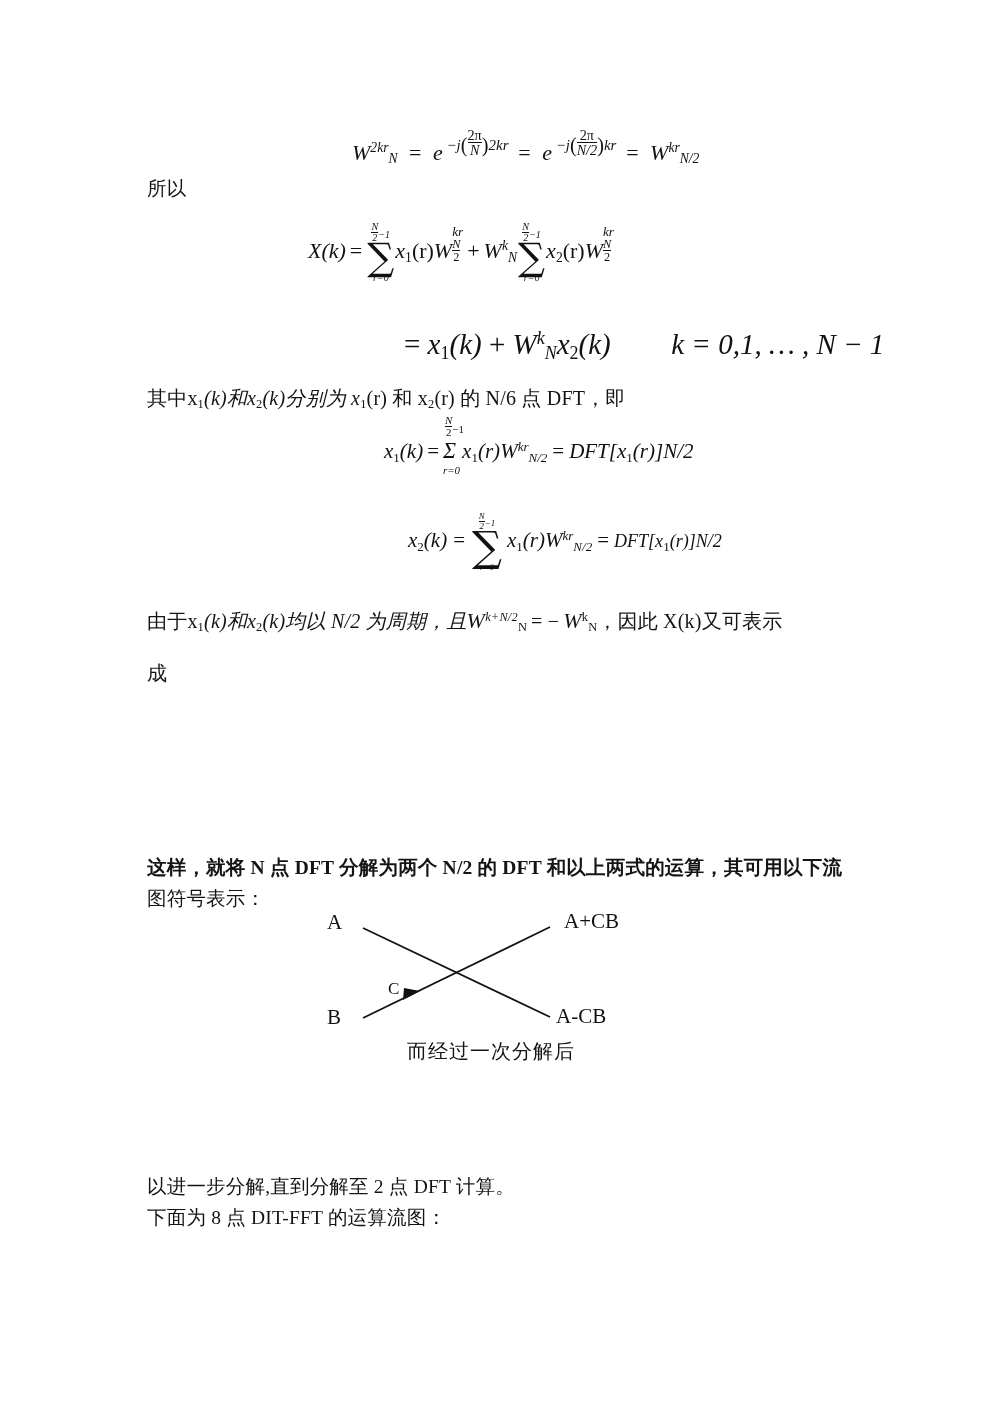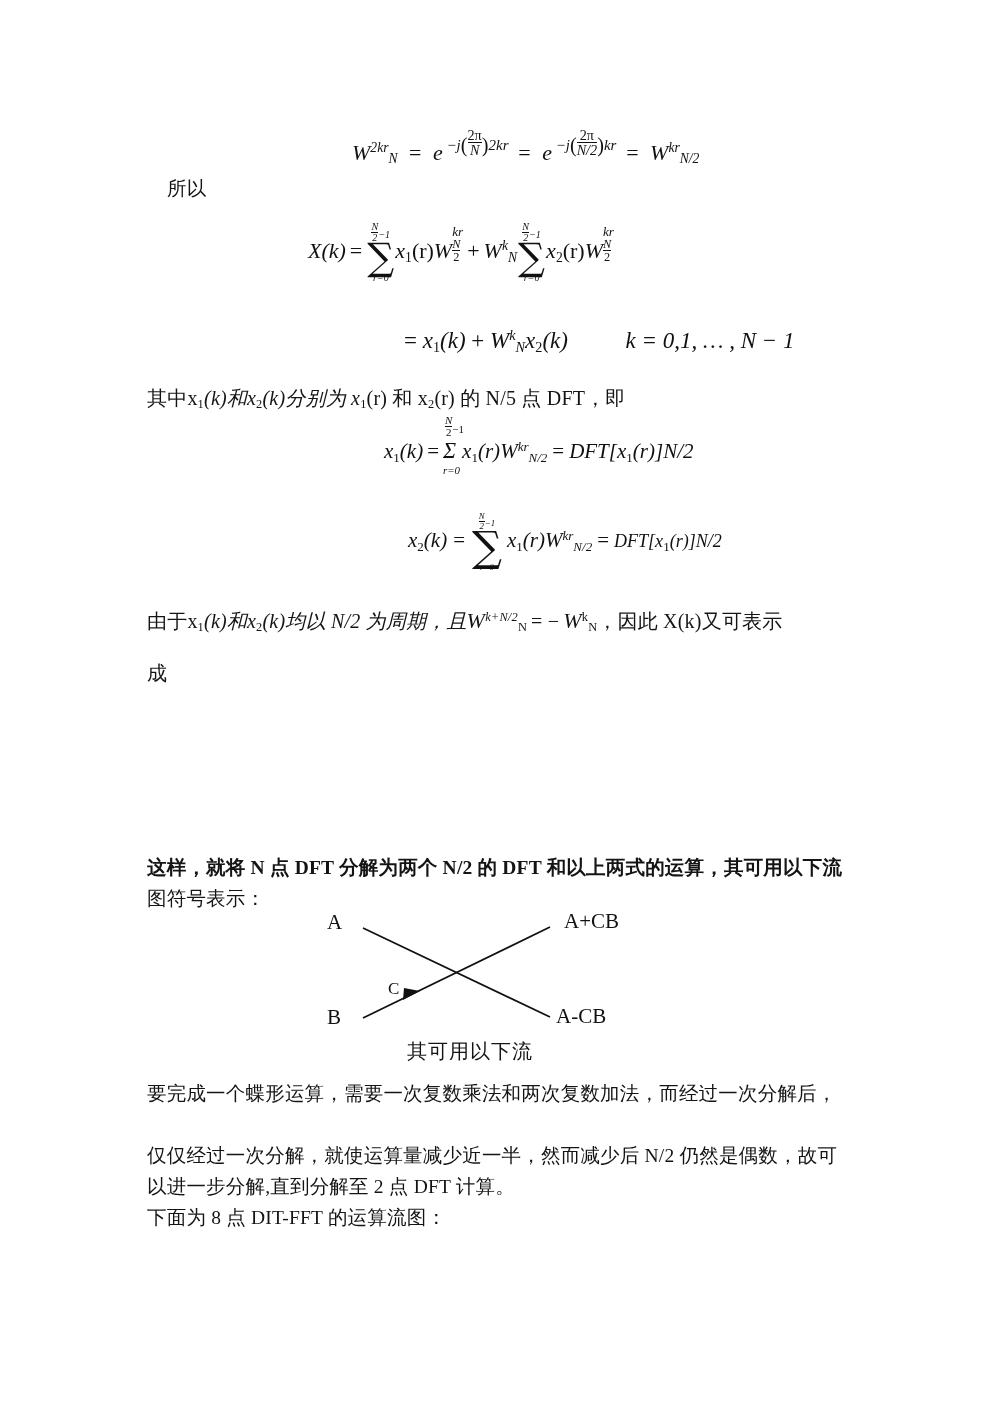--- a/index.html
+++ b/index.html
@@ -114,45 +114,45 @@
       <span class="mi">−j</span><span style="font-size:1.35em; vertical-align:-0.1em;">(</span><span class="sfrac" style="font-size:0.95em;"><span class="num">2π</span><span class="den mi">N</span></span><span style="font-size:1.35em; vertical-align:-0.1em;">)</span><span class="mi">2kr</span>
     </span>
     <span style="margin:0 6px">=</span>
     <span class="mi">e</span><span style="font-size:0.68em; vertical-align:0.62em;">
       <span class="mi">−j</span><span style="font-size:1.35em; vertical-align:-0.1em;">(</span><span class="sfrac" style="font-size:0.95em;"><span class="num">2π</span><span class="den mi">N/2</span></span><span style="font-size:1.35em; vertical-align:-0.1em;">)</span><span class="mi">kr</span>
     </span>
     <span style="margin:0 6px">=</span>
     <span class="mi">W</span><sup style="font-style:italic">kr</sup><sub style="font-style:italic">N/2</sub>
   </div>
 
-  <div class="para" style="left:147px; top:173px;margin-left:20px;">所以</div>
+  <div class="para" style="left:147px; top:173px;">所以</div>
 
   <div class="eq" id="eq-xk-split" style="left:308px; top:222px; font-size:22px;">
     <span class="mi">X(k)</span><span style="margin:0 4px">=</span><span class="sum">
         <span class="lim top"><span class="sfrac" style="font-size:1em; vertical-align:-0.3em;"><span class="num">N</span><span class="den">2</span></span><span>−1</span></span>
         <span class="sig">∑</span>
         <span class="lim bot">r=0</span>
       </span><span class="mi">x</span><sub class="up">1</sub><span class="mup">(r)</span><span class="mi">W</span><span style="display:inline-block; vertical-align:baseline;"><sup style="display:block; font-size:0.6em; line-height:0.9; font-style:italic;">kr</sup><span class="sfrac" style="font-size:0.56em; line-height:1; vertical-align:top;"><span class="num mi">N</span><span class="den">2</span></span></span><span style="margin:0 4px">+</span><span class="mi">W</span><sup style="font-style:italic">k</sup><sub style="font-style:italic">N</sub><span class="sum">
         <span class="lim top"><span class="sfrac" style="font-size:1em; vertical-align:-0.3em;"><span class="num">N</span><span class="den">2</span></span><span>−1</span></span>
         <span class="sig">∑</span>
         <span class="lim bot">r=0</span>
       </span><span class="mi">x</span><sub class="up">2</sub><span class="mup">(r)</span><span class="mi">W</span><span style="display:inline-block; vertical-align:baseline;"><sup style="display:block; font-size:0.6em; line-height:0.9; font-style:italic;">kr</sup><span class="sfrac" style="font-size:0.56em; line-height:1; vertical-align:top;"><span class="num mi">N</span><span class="den">2</span></span></span>
   </div>
 
-  <div class="eq" id="eq-xk-compact" style="left:404px; top:328px; font-size:23px;text-align:right;">
+  <div class="eq" id="eq-xk-compact" style="left:404px; top:328px; font-size:29px;text-align:right;">
     <span>=</span>
     <span class="mi">x</span><sub class="up">1</sub><span class="mi">(k)</span>
     <span>+</span>
     <span class="mi">W</span><sup>k</sup><sub>N</sub><span class="mi">x</span><sub class="up">2</sub><span class="mi">(k)</span>
     <span style="display:inline-block; width:46px"></span>
     <span class="mi">k = 0,1, … , N − 1</span>
   </div>
 
   <div class="para" id="para-qizhong" style="left:147px; top:383px; font-size:20px;">
-    <span>其中x</span><sub class="up">1</sub><span style="font-style:italic">(k)和x</span><sub class="up">2</sub><span style="font-style:italic">(k)分别为 x</span><sub class="up">1</sub><span>(r) 和 x</span><sub class="up">2</sub><span>(r) 的 N/5 点 DFT，即</span>
+    <span>其中x</span><sub class="up">1</sub><span style="font-style:italic">(k)和x</span><sub class="up">2</sub><span style="font-style:italic">(k)分别为 x</span><sub class="up">1</sub><span>(r) 和 x</span><sub class="up">2</sub><span>(r) 的 N/6 点 DFT，即</span>
   </div>
 
   <div class="eq" id="eq-x1-dft" style="left:384px; top:438px; font-size:21px;">
     <span class="mi">x</span><sub class="up">1</sub><span class="mi">(k)</span><span style="margin:0 4px">=</span><span style="display:inline-block; position:relative; vertical-align:baseline;"><span class="mi" style="font-size:1.05em;">Σ</span><span style="position:absolute; left:2px; bottom:100%; font-size:0.52em; white-space:nowrap;"><span class="sfrac" style="display:inline-block; vertical-align:-0.3em;"><span class="num mi">N</span><span class="den">2</span></span><span>−1</span></span><span style="position:absolute; left:0; top:100%; font-size:0.52em; font-style:italic; white-space:nowrap;">r=0</span></span><span class="mi" style="margin-left:6px">x</span><sub class="up">1</sub><span class="mi">(r)</span><span class="mi">W</span><sup>kr</sup><sub>N/2</sub><span style="margin:0 5px">=</span><span class="mi">DFT[x</span><sub class="up">1</sub><span class="mi">(r)]N/2</span>
   </div>
 
   <div class="eq" id="eq-x2-dft" style="left:408px; top:512px; font-size:21px;">
     <span class="mi">x</span><sub class="up">2</sub><span class="mi">(k)</span><span style="margin:0 6px">=</span><span class="sum">
         <span class="lim top" style="font-size:0.42em"><span class="sfrac" style="display:inline-block; vertical-align:-0.3em;"><span class="num mi">N</span><span class="den">2</span></span><span>−1</span></span>
         <span class="sig" style="font-size:2.0em">∑</span>
@@ -177,22 +177,20 @@
 
       <line x1="63" y1="118" x2="250" y2="27" stroke="#111111" stroke-width="1.7"></line>
 
       <polygon points="103,100 120,91 104,88" fill="#111111"></polygon>
     </svg>
     <div class="bf-label" style="left:27px; top:10px;">A</div>
     <div class="bf-label" style="left:27px; top:105px;">B</div>
     <div class="bf-label" style="left:264px; top:9px;">A+CB</div>
     <div class="bf-label" style="left:256px; top:104px;">A-CB</div>
     <div class="bf-label" style="left:88px; top:79px; font-size:17px;">C</div>
-    <div class="bf-caption" style="left:107px; top:138px;">其可用以下流</div>
+    <div class="bf-caption" style="left:107px; top:138px;">而经过一次分解后</div>
   </div>
 
-  <div class="para" style="left:147px; top:1078px;">要完成一个蝶形运算，需要一次复数乘法和两次复数加法，而经过一次分解后，</div>
-  <div class="para" style="left:147px; top:1140px;">仅仅经过一次分解，就使运算量减少近一半，然而减少后 N/2 仍然是偶数，故可</div>
   <div class="para" style="left:147px; top:1171px;">以进一步分解,直到分解至 2 点 DFT 计算。</div>
 
   <div class="para" style="left:147px; top:1202px;">下面为 8 点 DIT-FFT 的运算流图：</div>
 
 </div>
 
 </body></html>

